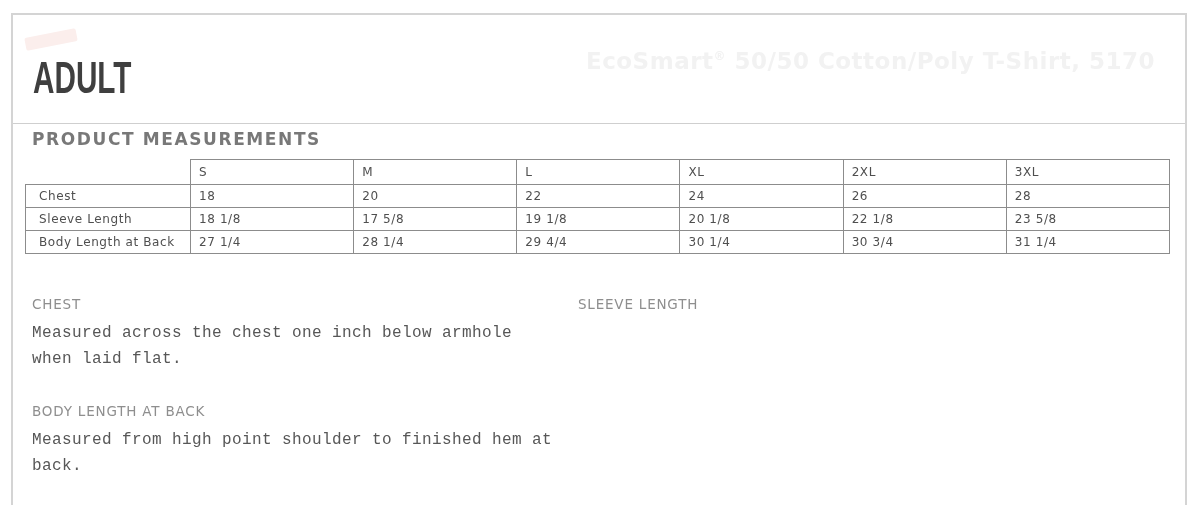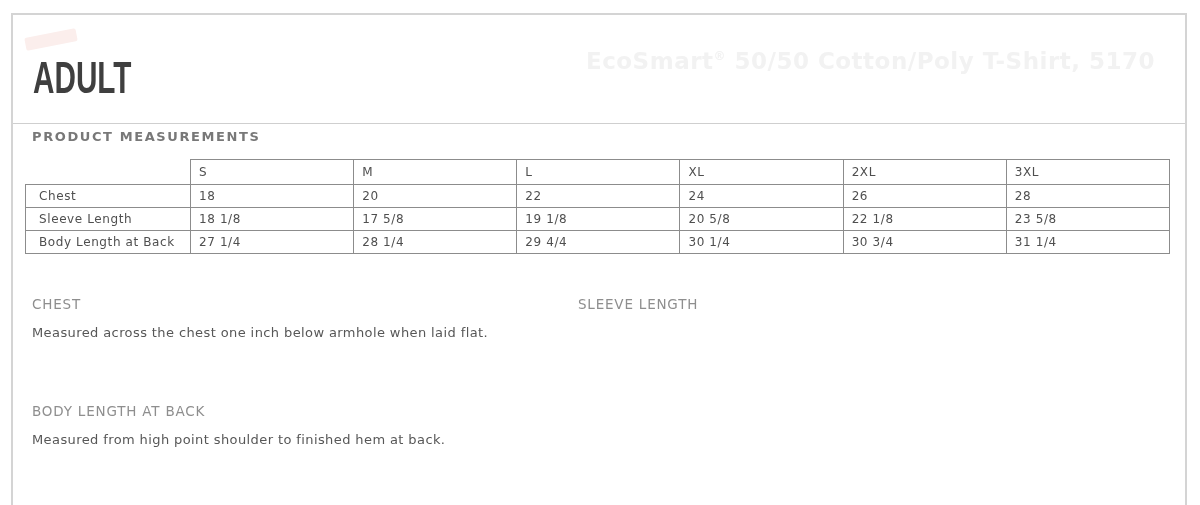--- a/index.html
+++ b/index.html
@@ -30,21 +30,21 @@
     letter-spacing:0.5px; white-space:nowrap;
   }
   .watermark sup { font-size:12px; vertical-align:super; }
 
   .divider {
     position:absolute; left:0; right:0; top:108px; height:1px; background:#cfcfcf;
   }
 
   .pm-heading {
     position:absolute; left:19px; top:114px;
-    font-size:13px; font-weight:700; color:#787878; letter-spacing:1.6px;
+    font-size:17px; font-weight:700; color:#787878; letter-spacing:1.6px;
   }
 
   table.size-table {
     position:absolute; left:12px; top:144px; width:1145px;
     border-collapse:collapse; table-layout:fixed;
   }
   table.size-table col.label-col { width:165px; }
   table.size-table th, table.size-table td {
     border:1px solid #8c8c8c;
     font-size:12px; font-weight:400; color:#4f4f4f;
@@ -54,22 +54,22 @@
   table.size-table thead th { height:25px; }
   table.size-table tbody th, table.size-table tbody td { height:23px; }
   table.size-table th.corner { border-top:none; border-left:none; }
   table.size-table tbody th { padding-left:13px; font-weight:400; }
 
   .definition { position:absolute; }
   .definition .term {
     font-size:13.5px; color:#8e8e8e; letter-spacing:0.8px; line-height:16px;
   }
   .definition .desc {
-    margin-top:8px; font-size:13px; color:#575757;
-    letter-spacing:0.4px; line-height:26px;
+    margin-top:8px; font-size:16px; color:#575757;
+    letter-spacing:0.4px; line-height:26px;font-family:Liberation Mono, monospace;
   }
   .def-chest { left:19px; top:281px; width:530px; }
   .def-sleeve { left:565px; top:281px; width:518px; }
   .def-body  { left:19px; top:388px; width:540px; }
 </style>
 </head>
 <body>
 
 <div class="card">
 
@@ -114,21 +114,21 @@
         <td>22</td>
         <td>24</td>
         <td>26</td>
         <td>28</td>
       </tr>
       <tr>
         <th>Sleeve Length</th>
         <td>18 1/8</td>
         <td>17 5/8</td>
         <td>19 1/8</td>
-        <td>20 5/8</td>
+        <td>20 1/8</td>
         <td>22 1/8</td>
         <td>23 5/8</td>
       </tr>
       <tr>
         <th>Body Length at Back</th>
         <td>27 1/4</td>
         <td>28 1/4</td>
         <td>29 4/4</td>
         <td>30 1/4</td>
         <td>30 3/4</td>

